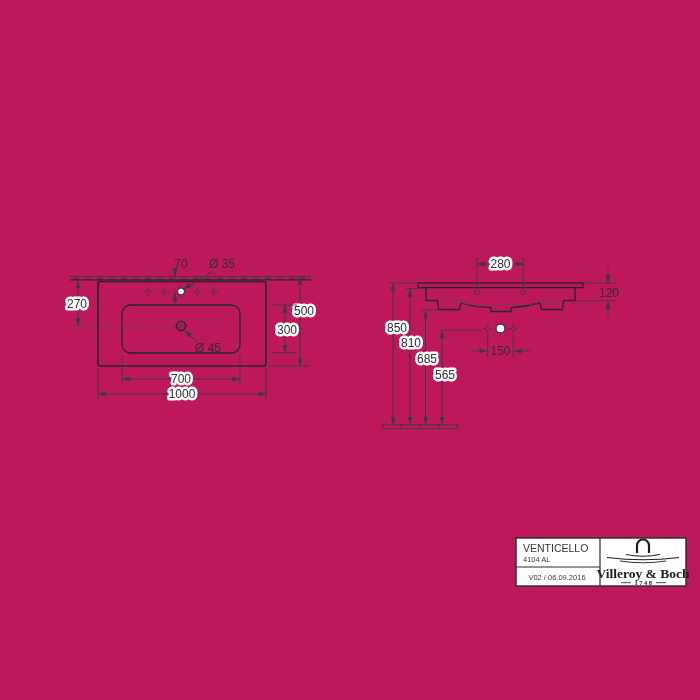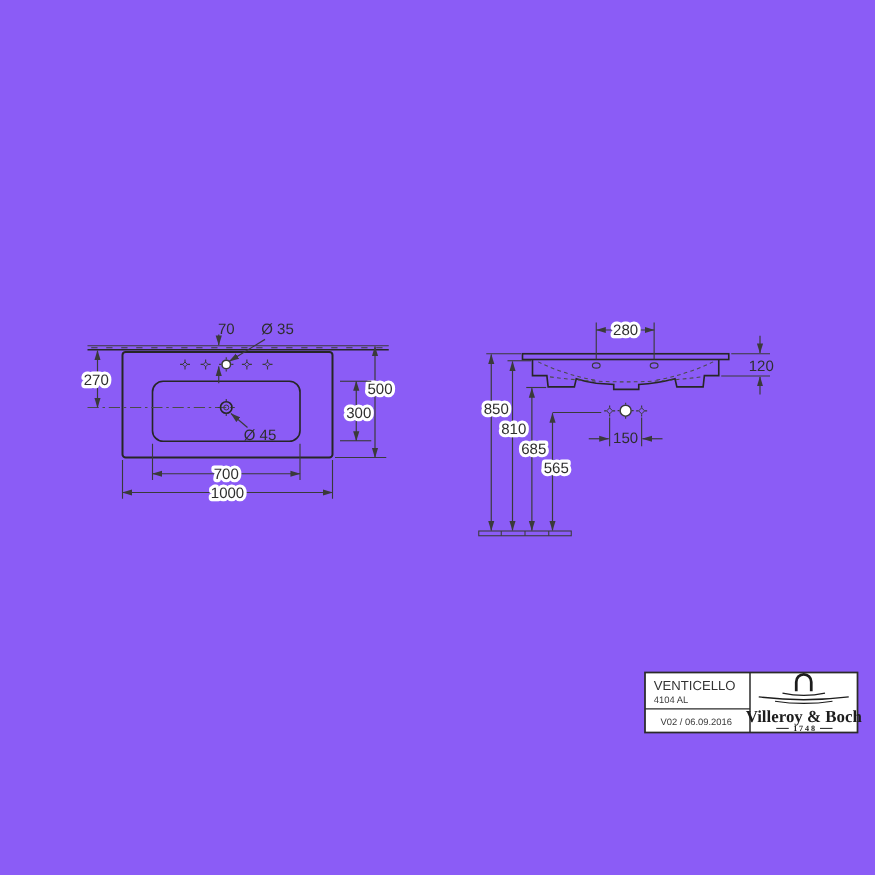--- a/index.html
+++ b/index.html
@@ -1,20 +1,20 @@
 <!DOCTYPE html>
 <html><head>
 <meta charset="utf-8">
 <style>
   html, body { margin: 0; padding: 0; background: #ffffff; }
   #canvas {
     position: relative;
     width: 700px;
     height: 700px;
-    background: #8b5cf6;
+    background: #be185d;
     overflow: hidden;
     font-family: "Liberation Sans", sans-serif;
   }
   svg { display: block; }
   .outline  { fill: none; stroke: #262626; stroke-width: 1.6; }
   .outline2 { fill: none; stroke: #262626; stroke-width: 1.3; }
   .thin     { fill: none; stroke: #3a3a3a; stroke-width: 0.9; }
   .dimline  { fill: none; stroke: #3a3a3a; stroke-width: 0.95; }
   .hidden-edge { fill: none; stroke: #4a4a4a; stroke-width: 0.85; stroke-dasharray: 3 2.6; }
   .centerline  { fill: none; stroke: #4a4a4a; stroke-width: 0.8; stroke-dasharray: 9 3 2 3; }

